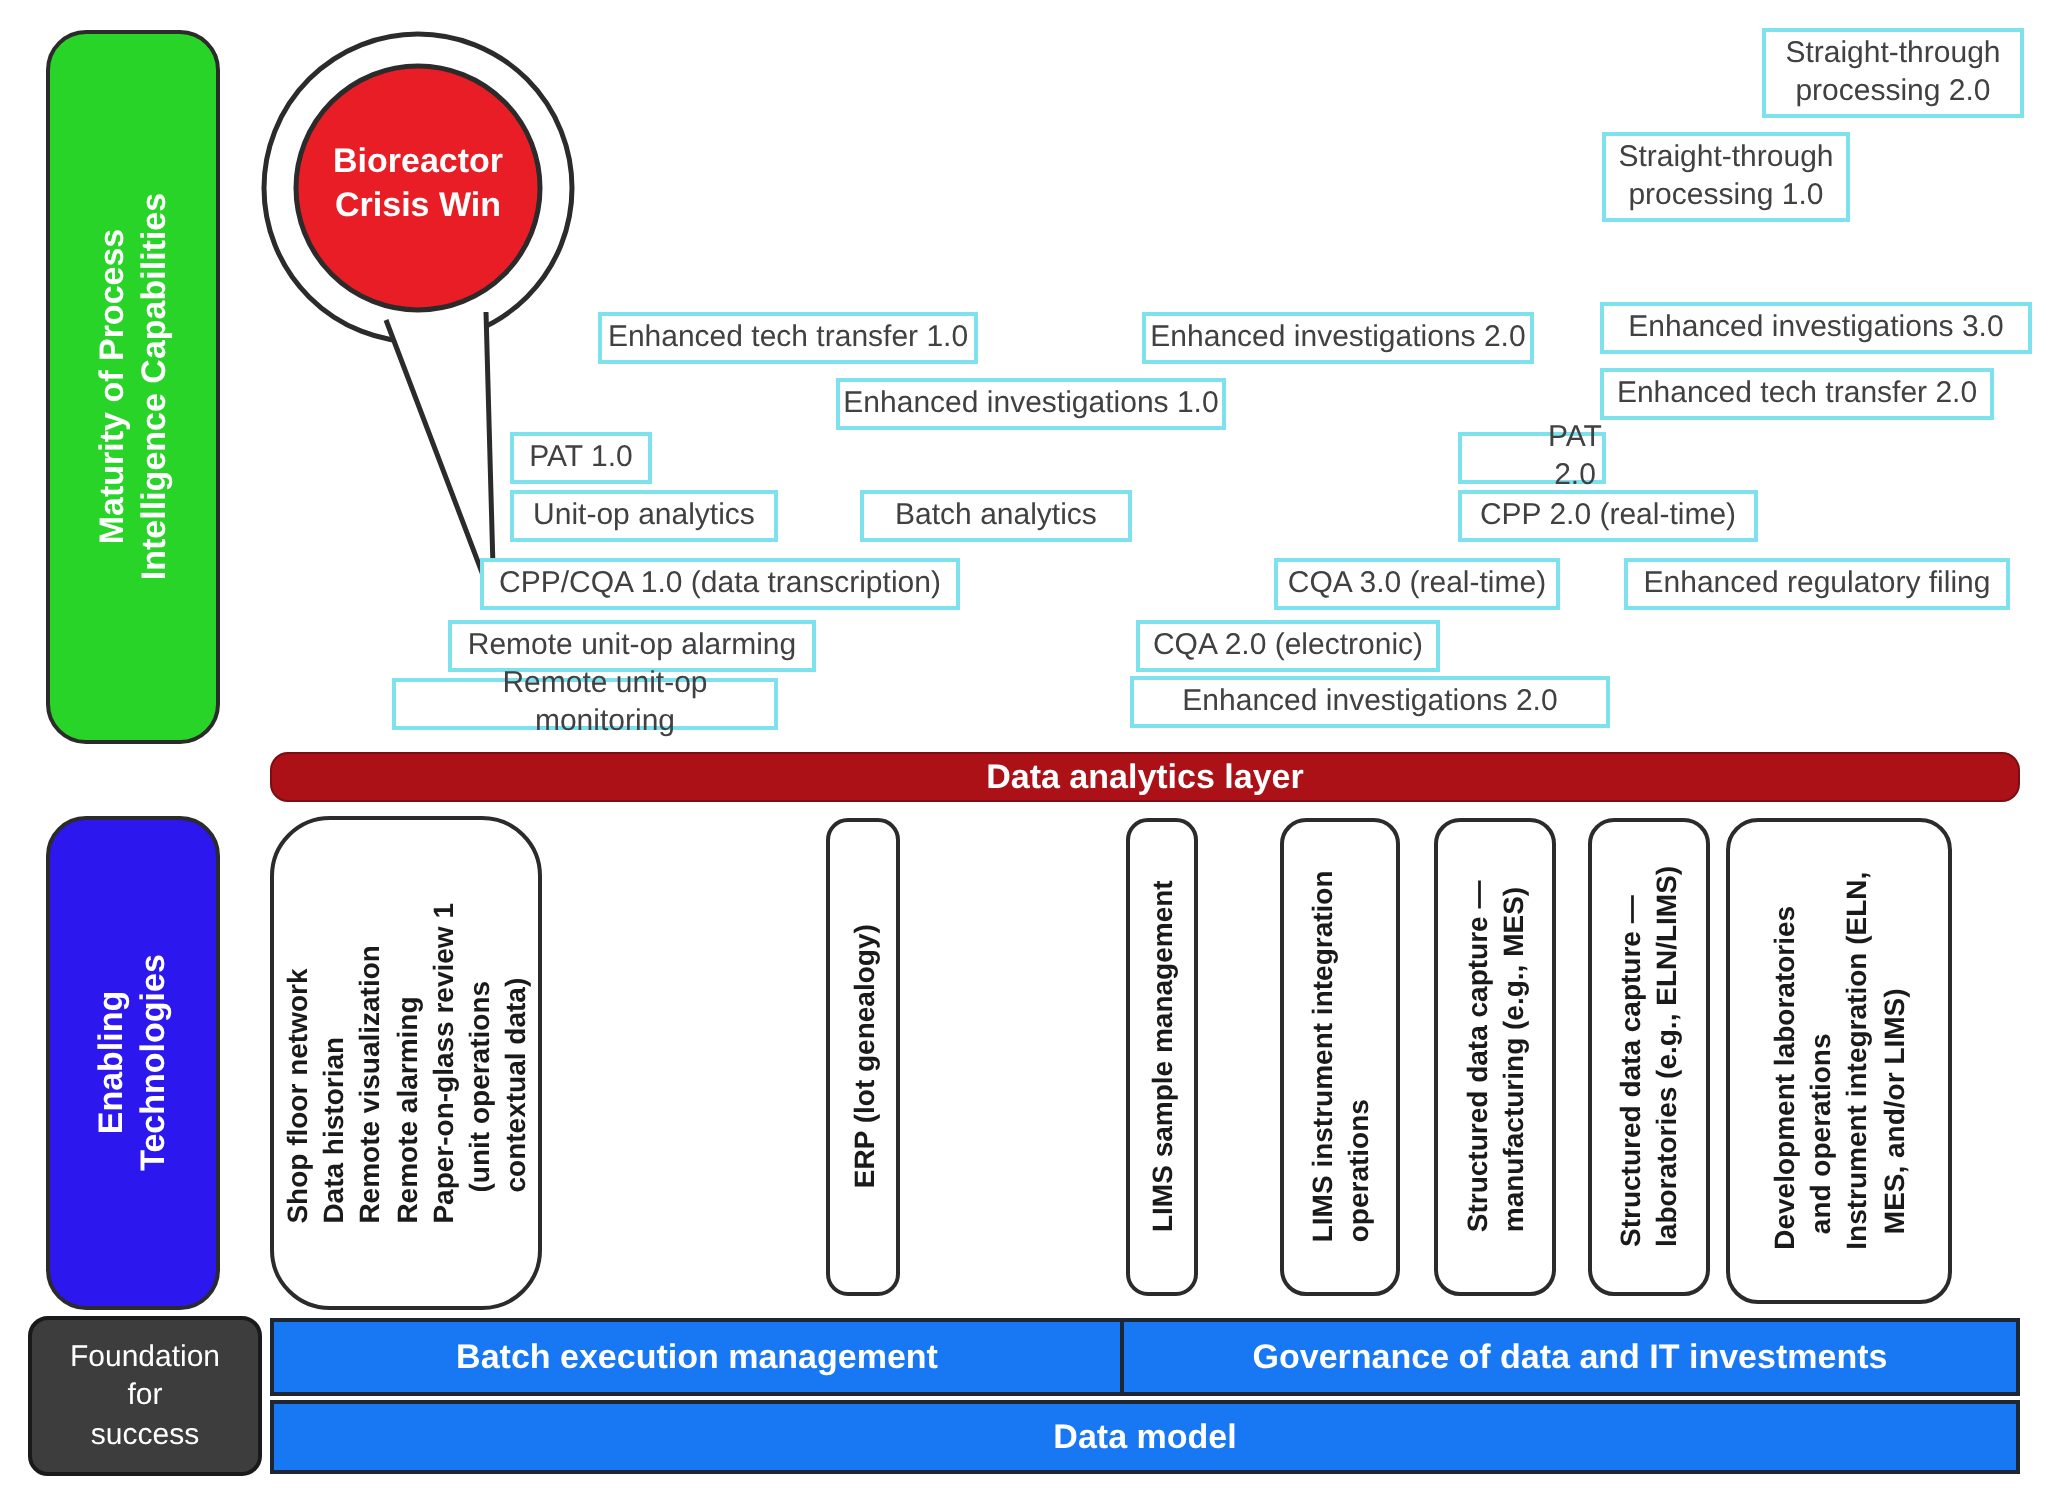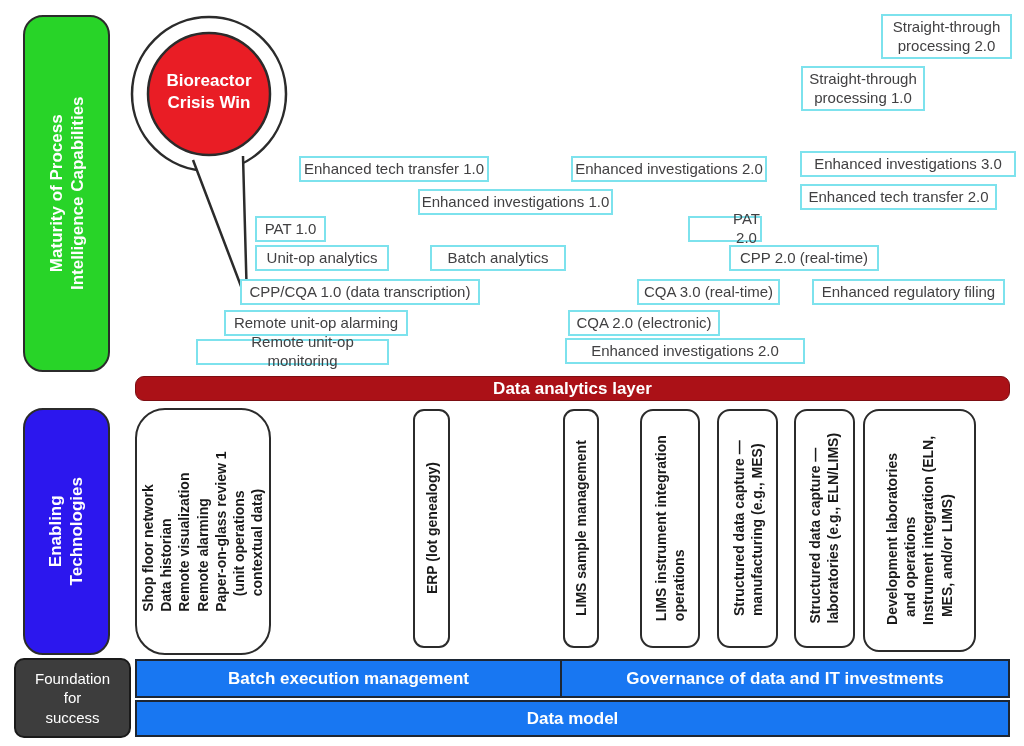--- a/index.html
+++ b/index.html
@@ -101,21 +101,21 @@
   <div class="cap" style="left:255px;top:156px;width:190px;margin-left:44px;">Enhanced tech transfer 1.0</div>
   <div class="cap" style="left:571px;top:156px;width:196px;">Enhanced investigations 2.0</div>
   <div class="cap tall" style="left:881px;top:14px;width:131px;">Straight-through
 processing 2.0</div>
   <div class="cap tall" style="left:801px;top:66px;width:124px;">Straight-through
 processing 1.0</div>
   <div class="cap" style="left:800px;top:151px;width:216px;">Enhanced investigations 3.0</div>
   <div class="cap" style="left:800px;top:184px;width:197px;">Enhanced tech transfer 2.0</div>
   <div class="cap" style="left:418px;top:189px;width:195px;">Enhanced investigations 1.0</div>
   <div class="cap" style="left:255px;top:216px;width:71px;">PAT 1.0</div>
-  <div class="cap" style="left:688px;top:216px;width:74px;padding-left:43px;">PAT 2.0</div>
+  <div class="cap" style="left:729px;top:216px;width:74px;padding-left:43px;">PAT 2.0</div>
   <div class="cap" style="left:255px;top:245px;width:134px;">Unit-op analytics</div>
   <div class="cap" style="left:430px;top:245px;width:136px;">Batch analytics</div>
   <div class="cap" style="left:729px;top:245px;width:150px;">CPP 2.0 (real-time)</div>
   <div class="cap" style="left:240px;top:279px;width:240px;">CPP/CQA 1.0 (data transcription)</div>
   <div class="cap" style="left:637px;top:279px;width:143px;">CQA 3.0 (real-time)</div>
   <div class="cap" style="left:812px;top:279px;width:193px;">Enhanced regulatory filing</div>
   <div class="cap" style="left:224px;top:310px;width:184px;">Remote unit-op alarming</div>
   <div class="cap" style="left:568px;top:310px;width:152px;">CQA 2.0 (electronic)</div>
   <div class="cap" style="left:196px;top:339px;width:193px;padding-left:20px;">Remote unit-op monitoring</div>
   <div class="cap" style="left:565px;top:338px;width:240px;">Enhanced investigations 2.0</div>

